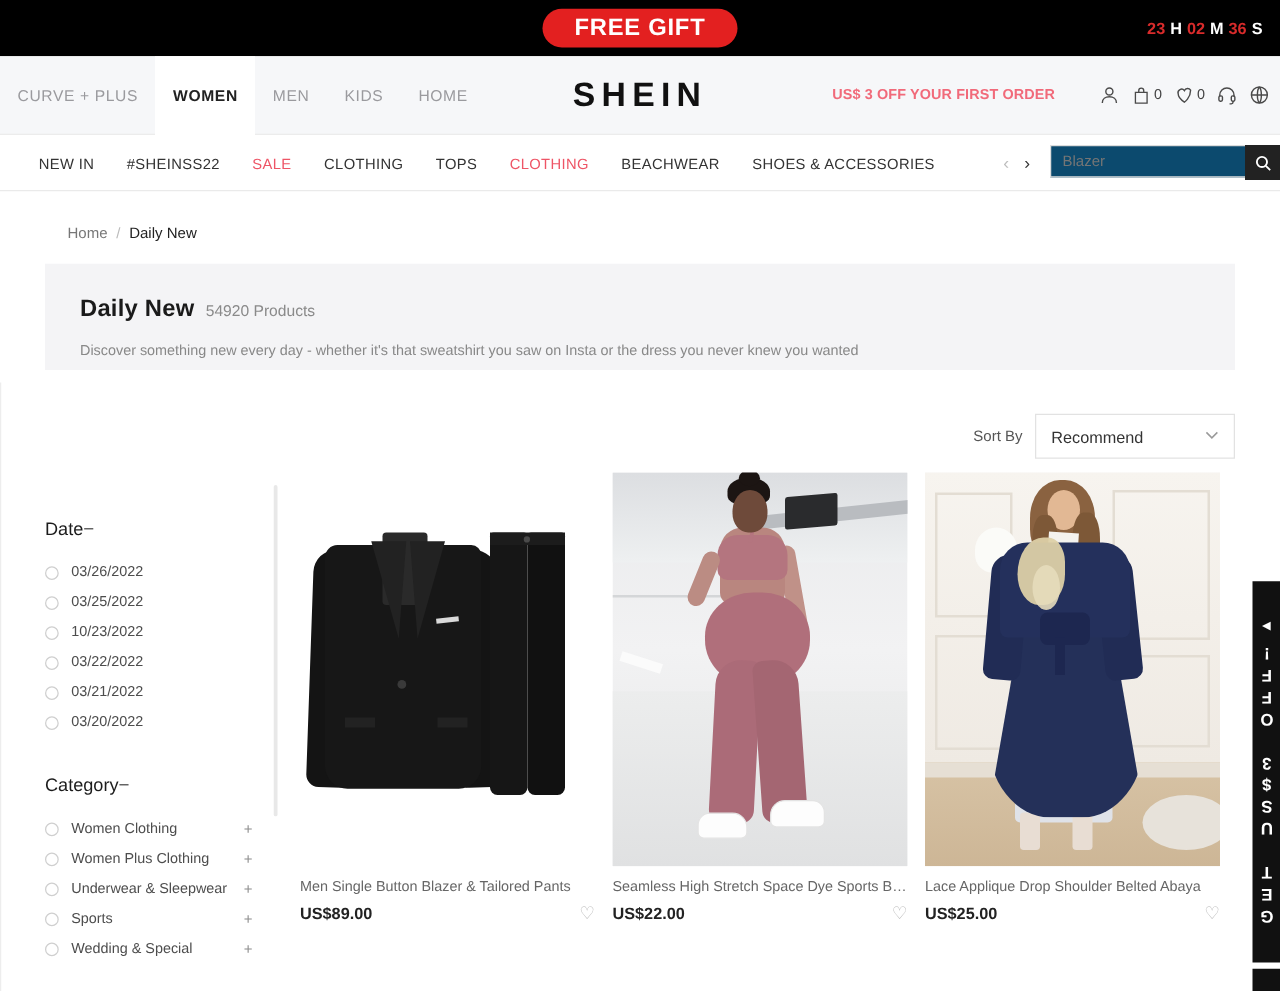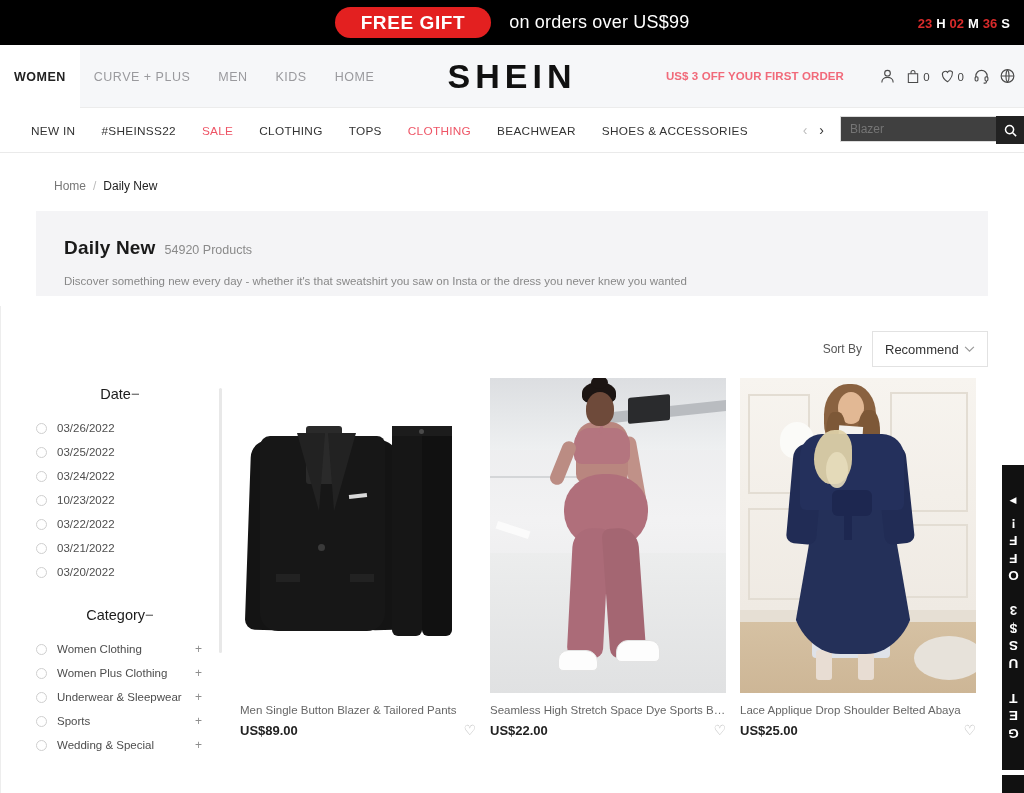--- a/index.html
+++ b/index.html
@@ -37,21 +37,21 @@
     background: #f6f7f9; border-bottom: 1px solid #ececec;
   }
   .gender-tabs { position: absolute; left: 0; top: 0; height: 63px; display: flex; align-items: center; }
   .gender-tab {
     font-size: 12.5px; color: #9a9a9e; letter-spacing: .5px;
     padding: 0 14px; height: 63px; display: flex; align-items: center; cursor: pointer;
   }
   .gender-tab.active { background: #fff; color: #222; font-weight: bold; }
   .brand {
     position: absolute; left: 50%; top: 50%; transform: translate(-50%, -50%);
-    font-size: 34px; font-weight: bold; letter-spacing: 5px; color: #111;
+    font-size: 27px; font-weight: bold; letter-spacing: 5px; color: #111;
   }
   .first-order {
     position: absolute; right: 180px; top: 50%; transform: translateY(-50%);
     color: #f16a7a; font-size: 11.5px; font-weight: bold; letter-spacing: .1px;
   }
   .header-icons {
     position: absolute; right: 8px; top: 50%; transform: translateY(-50%);
     display: flex; align-items: center; gap: 9px;
   }
   .hicon { display: flex; align-items: center; gap: 2px; cursor: pointer; color: #4a4a4a; }
@@ -67,21 +67,21 @@
     font-size: 11.8px; color: #333; letter-spacing: .3px; padding: 0 13px;
     cursor: pointer; white-space: nowrap;
   }
   .catnav-item.sale { color: #ee5566; }
   .nav-arrows { position: absolute; right: 200px; top: 50%; transform: translateY(-50%); display: flex; gap: 12px; }
   .nav-arrow { font-size: 14px; color: #bdbdbd; cursor: pointer; user-select: none; }
   .nav-arrow.next { color: #333; }
   .search-wrap { position: absolute; right: 0px; top: 50%; transform: translateY(-50%); display: flex; }
   .search-input {
     width: 156px; height: 26px; border: 1px solid #dcdcdc; border-right: none;
-    background: #404040; font-size: 12px; color: #9b9b9b; padding: 0 9px;
+    background: #0c4a6e; font-size: 12px; color: #9b9b9b; padding: 0 9px;
     font-family: "Liberation Sans", sans-serif; outline: none;
   }
   .search-btn {
     width: 28px; height: 28px; background: #222; border: none; cursor: pointer;
     display: flex; align-items: center; justify-content: center;
   }
 
   
   .content { position: absolute; top: 153px; left: 0; width: 1024px; height: 640px; }
   .breadcrumb { position: absolute; left: 54px; top: 26px; font-size: 12px; color: #666; display: flex; gap: 7px; }
@@ -94,33 +94,33 @@
     background: #f4f4f6;
   }
   .hero-title-row { position: absolute; left: 28px; top: 26px; display: flex; align-items: baseline; gap: 9px; }
   .hero-title { font-size: 19px; font-weight: bold; color: #1a1a1a; letter-spacing: .2px; }
   .hero-count { font-size: 12.5px; color: #8a8a8a; }
   .hero-desc { position: absolute; left: 28px; top: 64px; font-size: 11.5px; color: #888; }
 
   .sortbar { position: absolute; right: 36px; top: 178px; display: flex; align-items: center; gap: 10px; }
   .sort-label { font-size: 12px; color: #555; }
   .sort-select {
-    width: 116px; height: 36px; border: 1px solid #e2e2e2; background: #fff;
+    width: 160px; height: 36px; border: 1px solid #e2e2e2; background: #fff;
     display: flex; align-items: center; justify-content: space-between;
     padding: 0 12px; cursor: pointer;
   }
   .sort-value { font-size: 13px; color: #333; }
   .chev { color: #9a9a9a; font-size: 11px; }
 
   
   .sidebar { position: absolute; left: 36px; top: 232px; width: 168px; }
   .filter-block { margin-bottom: 22px; }
   .filter-head {
-    display: flex; align-items: center; justify-content: center;
-    margin-bottom: 14px; cursor: pointer;
+    display: flex; align-items: center; justify-content: flex-start;
+    margin-bottom: 14px; cursor: pointer; margin-top: 30px;
   }
   .filter-title { font-size: 14.5px; color: #1c1c1c; font-weight: normal; }
   .filter-toggle { font-size: 15px; color: #555; }
   .filter-row {
     display: flex; align-items: center; gap: 10px; height: 24px; cursor: pointer;
   }
   .radio {
     width: 11px; height: 11px; border: 1px solid #cfcfcf; border-radius: 50%;
     flex: 0 0 auto; background: #fff;
   }
@@ -270,36 +270,35 @@
   .left-edge { position: absolute; left: 0; top: 153px; width: 1px; height: 640px; background: #ededed; }
 </style>
 </head>
 <body>
 
 <div class="page">
 
   <div class="promo-bar">
     <div class="promo-inner">
       <div class="free-gift-pill">FREE GIFT</div>
-      <div class="promo-text">on orders over US$99</div>
     </div>
     <div class="countdown">
       <span class="cd-num">23</span>
       <span class="cd-unit">H</span>
       <span class="cd-num">02</span>
       <span class="cd-unit">M</span>
       <span class="cd-num">36</span>
       <span class="cd-unit">S</span>
     </div>
   </div>
 
   <div class="header">
     <div class="gender-tabs">
+      <div class="gender-tab">CURVE + PLUS</div>
       <div class="gender-tab active">WOMEN</div>
-      <div class="gender-tab">CURVE + PLUS</div>
       <div class="gender-tab">MEN</div>
       <div class="gender-tab">KIDS</div>
       <div class="gender-tab">HOME</div>
     </div>
 
     <div class="brand">SHEIN</div>
 
     <div class="first-order">US$ 3 OFF YOUR FIRST ORDER</div>
 
     <div class="header-icons">
@@ -401,24 +400,20 @@
           <span class="filter-title">Date</span>
           <span class="filter-toggle">−</span>
         </div>
         <div class="filter-row">
           <span class="radio"></span>
           <span class="filter-label">03/26/2022</span>
         </div>
         <div class="filter-row">
           <span class="radio"></span>
           <span class="filter-label">03/25/2022</span>
-        </div>
-        <div class="filter-row">
-          <span class="radio"></span>
-          <span class="filter-label">03/24/2022</span>
         </div>
         <div class="filter-row">
           <span class="radio"></span>
           <span class="filter-label">10/23/2022</span>
         </div>
         <div class="filter-row">
           <span class="radio"></span>
           <span class="filter-label">03/22/2022</span>
         </div>
         <div class="filter-row">

